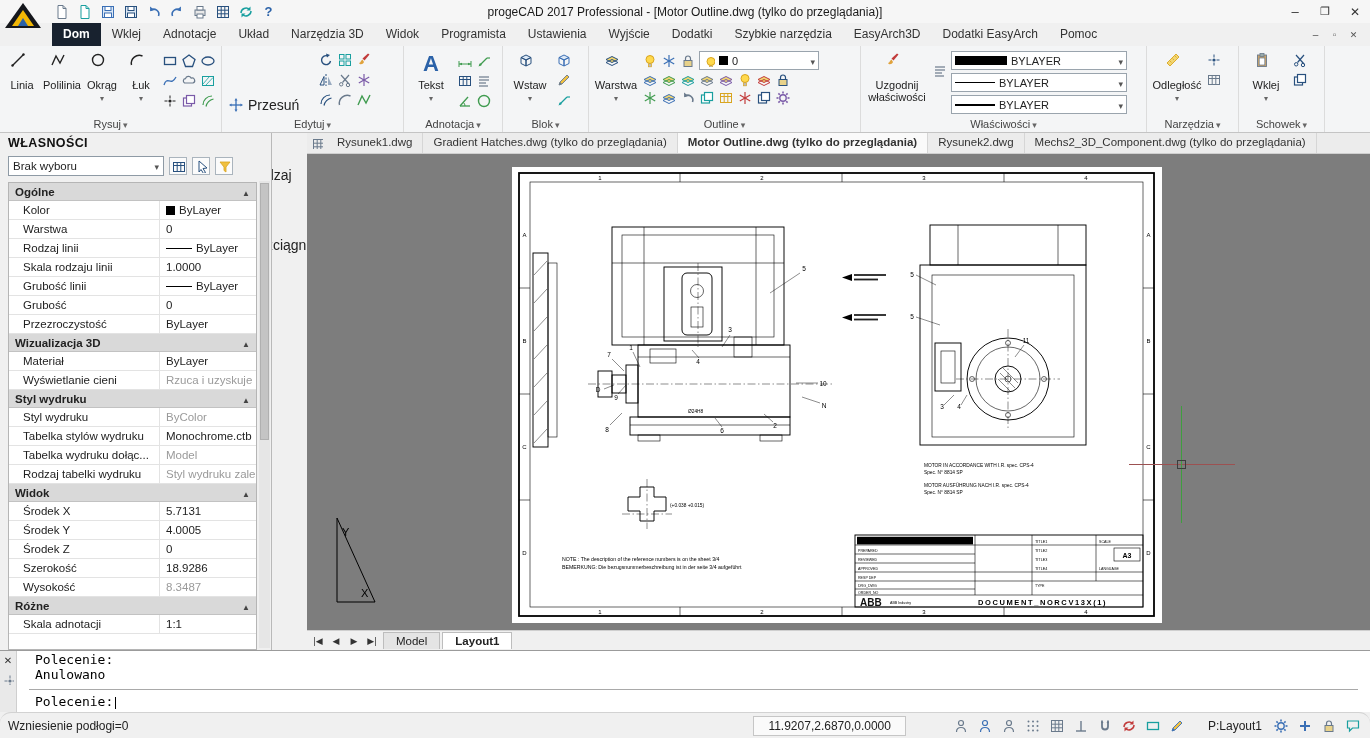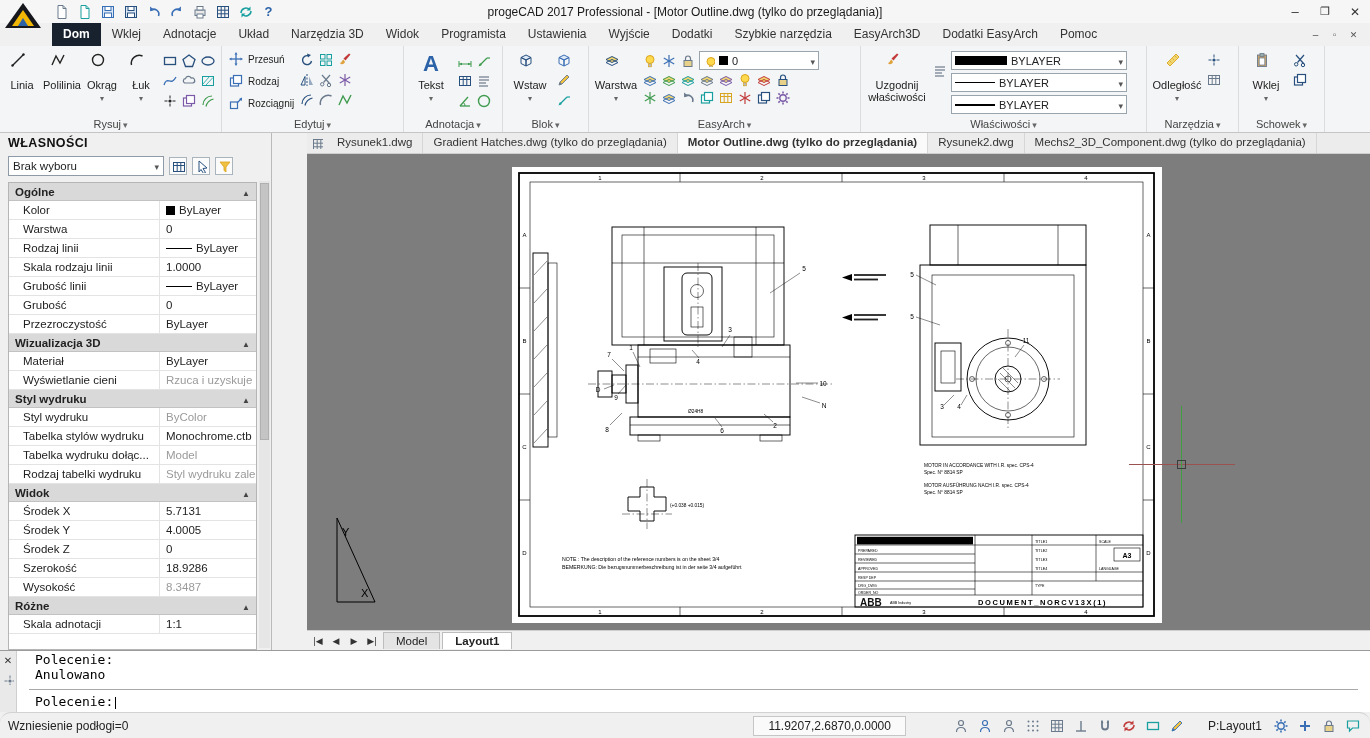--- a/index.html
+++ b/index.html
@@ -31,21 +31,21 @@
   .panel-label{position:absolute;bottom:0;left:0;right:0;text-align:center;font-size:11px;color:#444;height:14px;}
   .caret::after{content:"▾";font-size:9px;margin-left:2px;color:#666;}
   .caret-sm::after{content:"▾";font-size:8px;color:#666;}
   .p-rysuj{width:222px}.p-edytuj{width:182px}.p-adnot{width:99px}.p-blok{width:86px}
   .p-warstwy{width:272px}.p-wlasc{width:286px}.p-narz{width:92px}.p-schow{width:86px}
   .bigbtn{display:flex;flex-direction:column;align-items:center;width:46px;padding-top:3px;font-size:11px;color:#222;text-align:center;line-height:12px;}
   .bigbtn.wide{width:64px;}
   .blbl{margin-top:3px;}
   .minigrid{display:grid;grid-template-columns:repeat(3,18px);grid-auto-rows:19px;gap:1px;padding-top:4px;}
   .col{display:flex;flex-direction:column;gap:2px;}
-  .rowbtn{display:flex;align-items:center;gap:4px;height:20px;font-size:10px;white-space:nowrap;padding:0 2px;}
+  .rowbtn{display:flex;gap:4px;height:20px;font-size:14px;white-space:nowrap;padding:0 2px;margin-top:48px;}
   .minis{padding-top:3px;gap:4px;}
   .wcol{display:flex;flex-direction:column;gap:2px;padding-top:2px;}
   .wrow1{display:flex;align-items:center;gap:3px;}
   .wrow{display:flex;gap:3px;}
   .combo{display:flex;align-items:center;gap:4px;background:#fff;border:1px solid #9aa4ad;height:19px;font-size:11px;padding:0 3px;}
   .layer-combo{width:120px;}
   .dd{margin-left:auto;} .dd::after{content:"▾";font-size:9px;color:#555;}
   .lswatch{width:9px;height:9px;background:#000;display:inline-block;}
   .combocol{display:flex;flex-direction:column;gap:3px;padding-top:2px;}
   .combocol .combo{width:176px;}
@@ -709,21 +709,21 @@
               </svg>
             <svg class="i16 c-dblue">
                 <use href="#s-copy"></use>
               </svg>
             <svg class="i16 c-purple">
                 <use href="#s-gear"></use>
               </svg>
           </div>
         </div>
       </div>
-      <div class="panel-label"><span>EasyArch</span><span class="caret"></span></div>
+      <div class="panel-label"><span>Outline</span><span class="caret"></span></div>
     </div>
 
     <div class="panel p-wlasc">
       <div class="panel-body">
         <div class="bigbtn wide">
             <svg class="i24 c-red">
               <use href="#s-brush"></use>
             </svg>
             <span class="blbl">Uzgodnij właściwości</span>
           </div>

